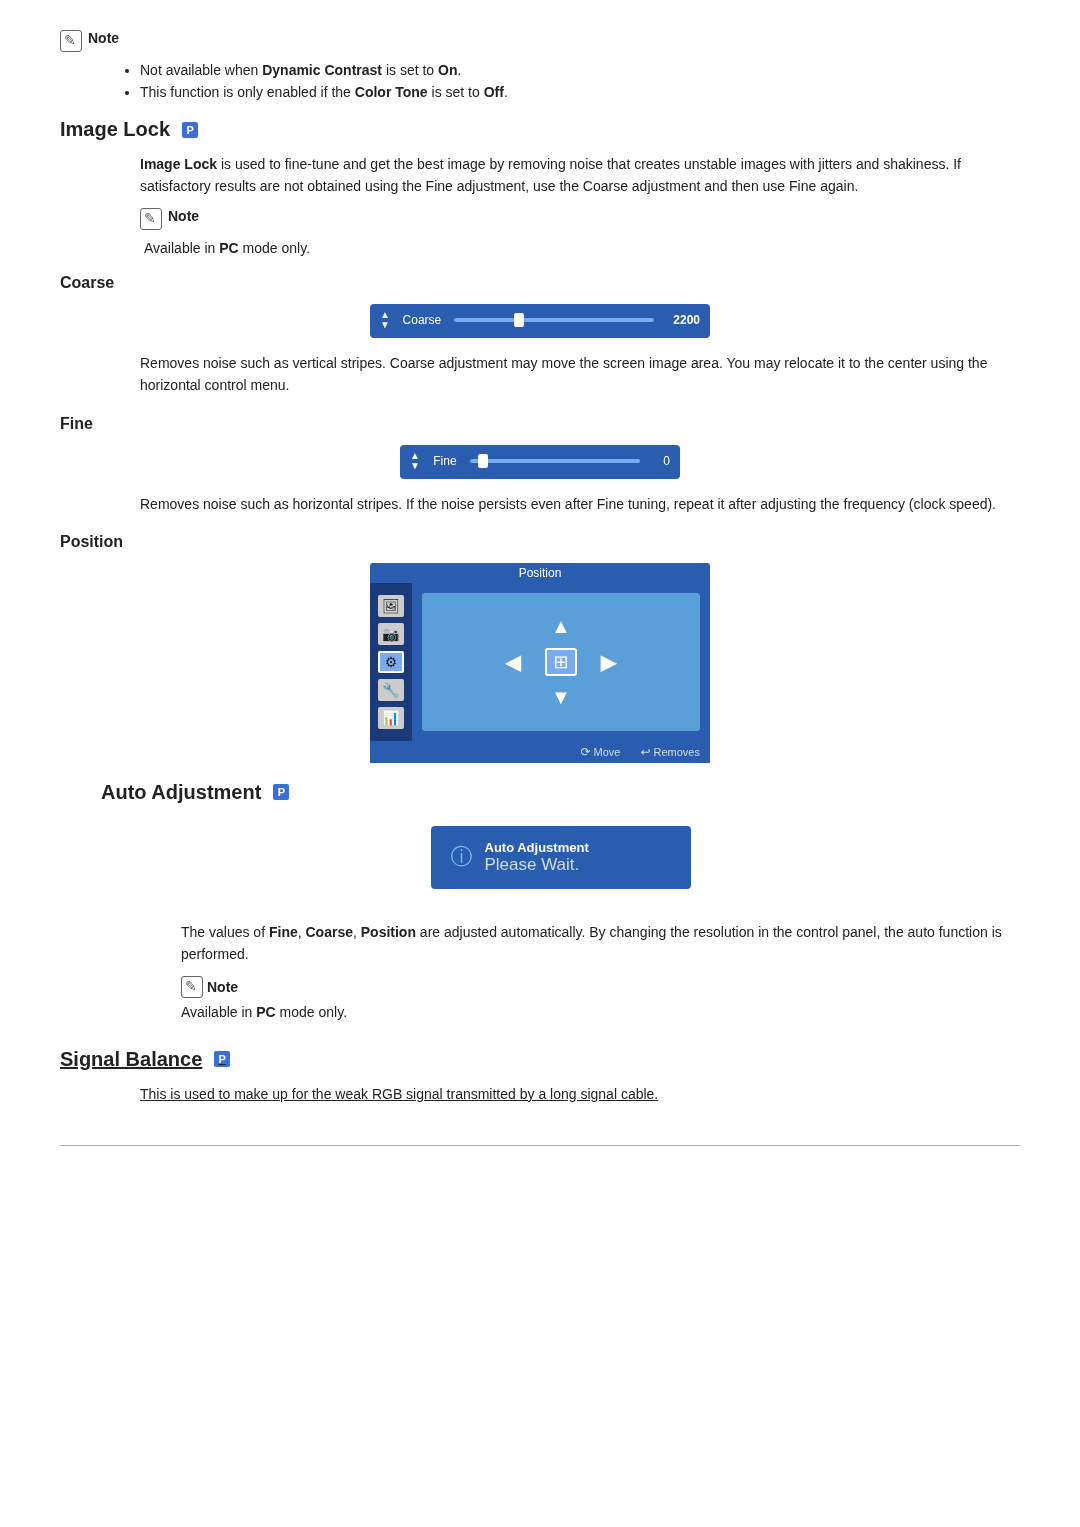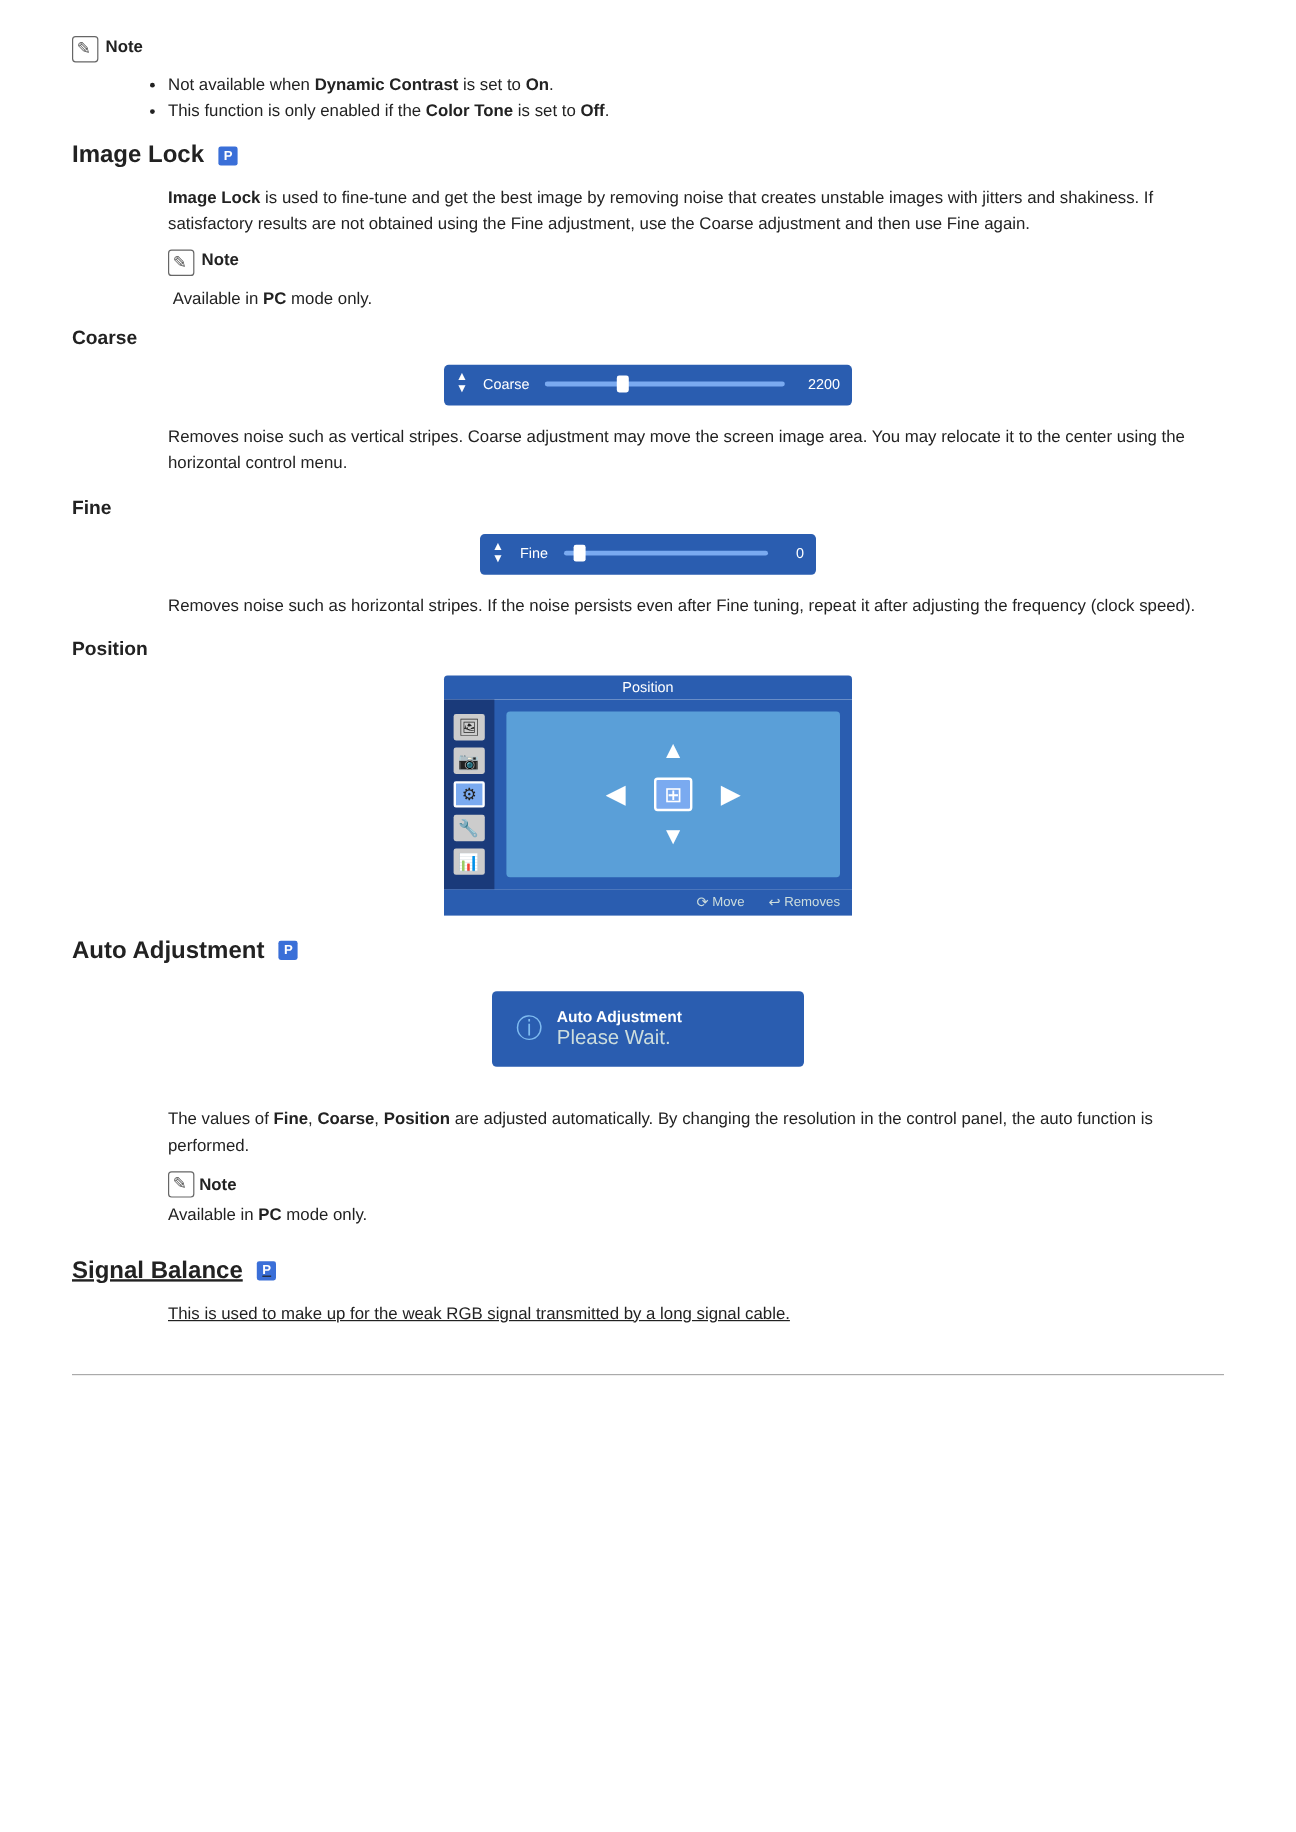--- a/index.html
+++ b/index.html
@@ -128,20 +128,21 @@
       width: 10px;
       height: 14px;
       background: #fff;
       border-radius: 2px;
     }
     .coarse-slider .sl-value {
       color: #fff;
       font-size: 12px;
       min-width: 36px;
       text-align: right;
+      font-weight: bold;
     }
     .slider-arrows {
       display: flex;
       flex-direction: column;
       align-items: center;
       gap: 0;
     }
     .slider-arrow {
       font-size: 10px;
       color: #fff;
@@ -427,21 +428,21 @@
           <span>Move</span>
         </span>
         <span>
           <span style="font-size:12px;">↩</span>
           <span>Removes</span>
         </span>
       </div>
     </div>
   </div>
 
-  <div style="margin-top:18px;">
+  <div style="margin-top:18px;margin-left:41px;">
     <div class="section-heading">
       <span>Auto Adjustment</span>
       <span class="p-icon">P</span>
     </div>
     <div style="display:flex; justify-content:center; margin-bottom:14px;">
       <div class="auto-adj-widget">
         <div class="auto-adj-icon">ⓘ</div>
         <div class="auto-adj-text">
           <span class="auto-adj-title">Auto Adjustment</span>
           <span class="auto-adj-subtitle">Please Wait.</span>

